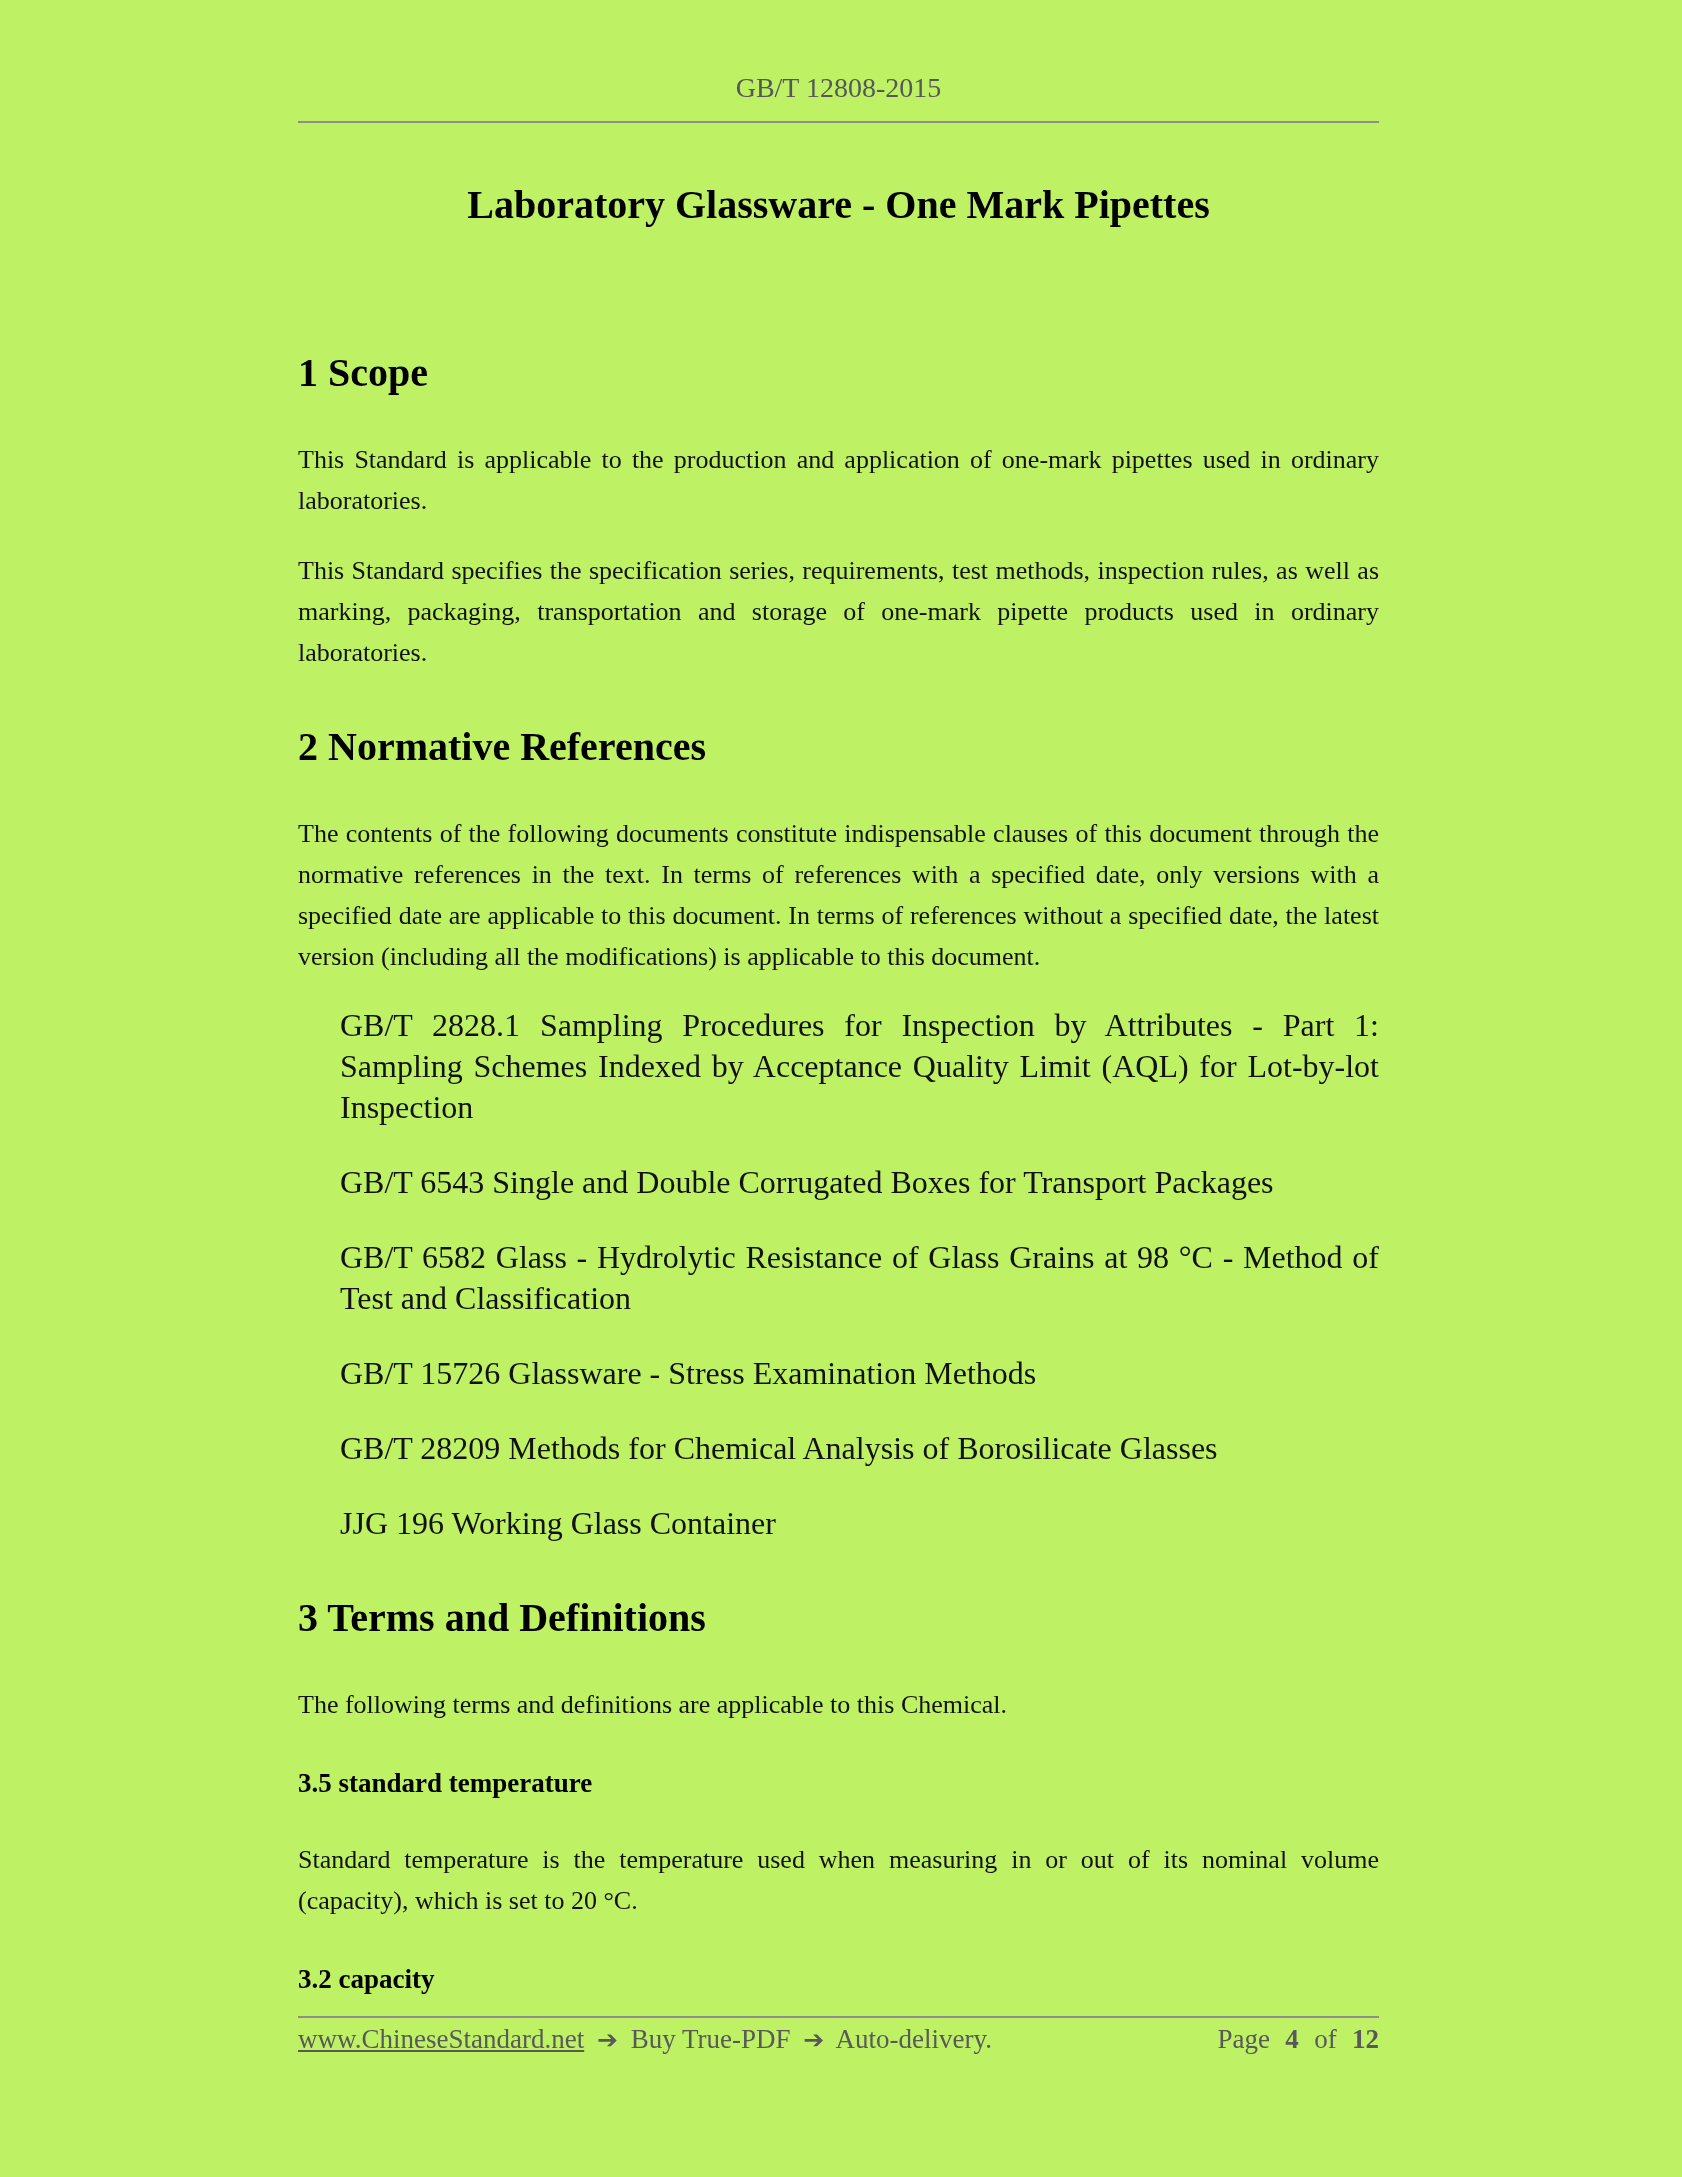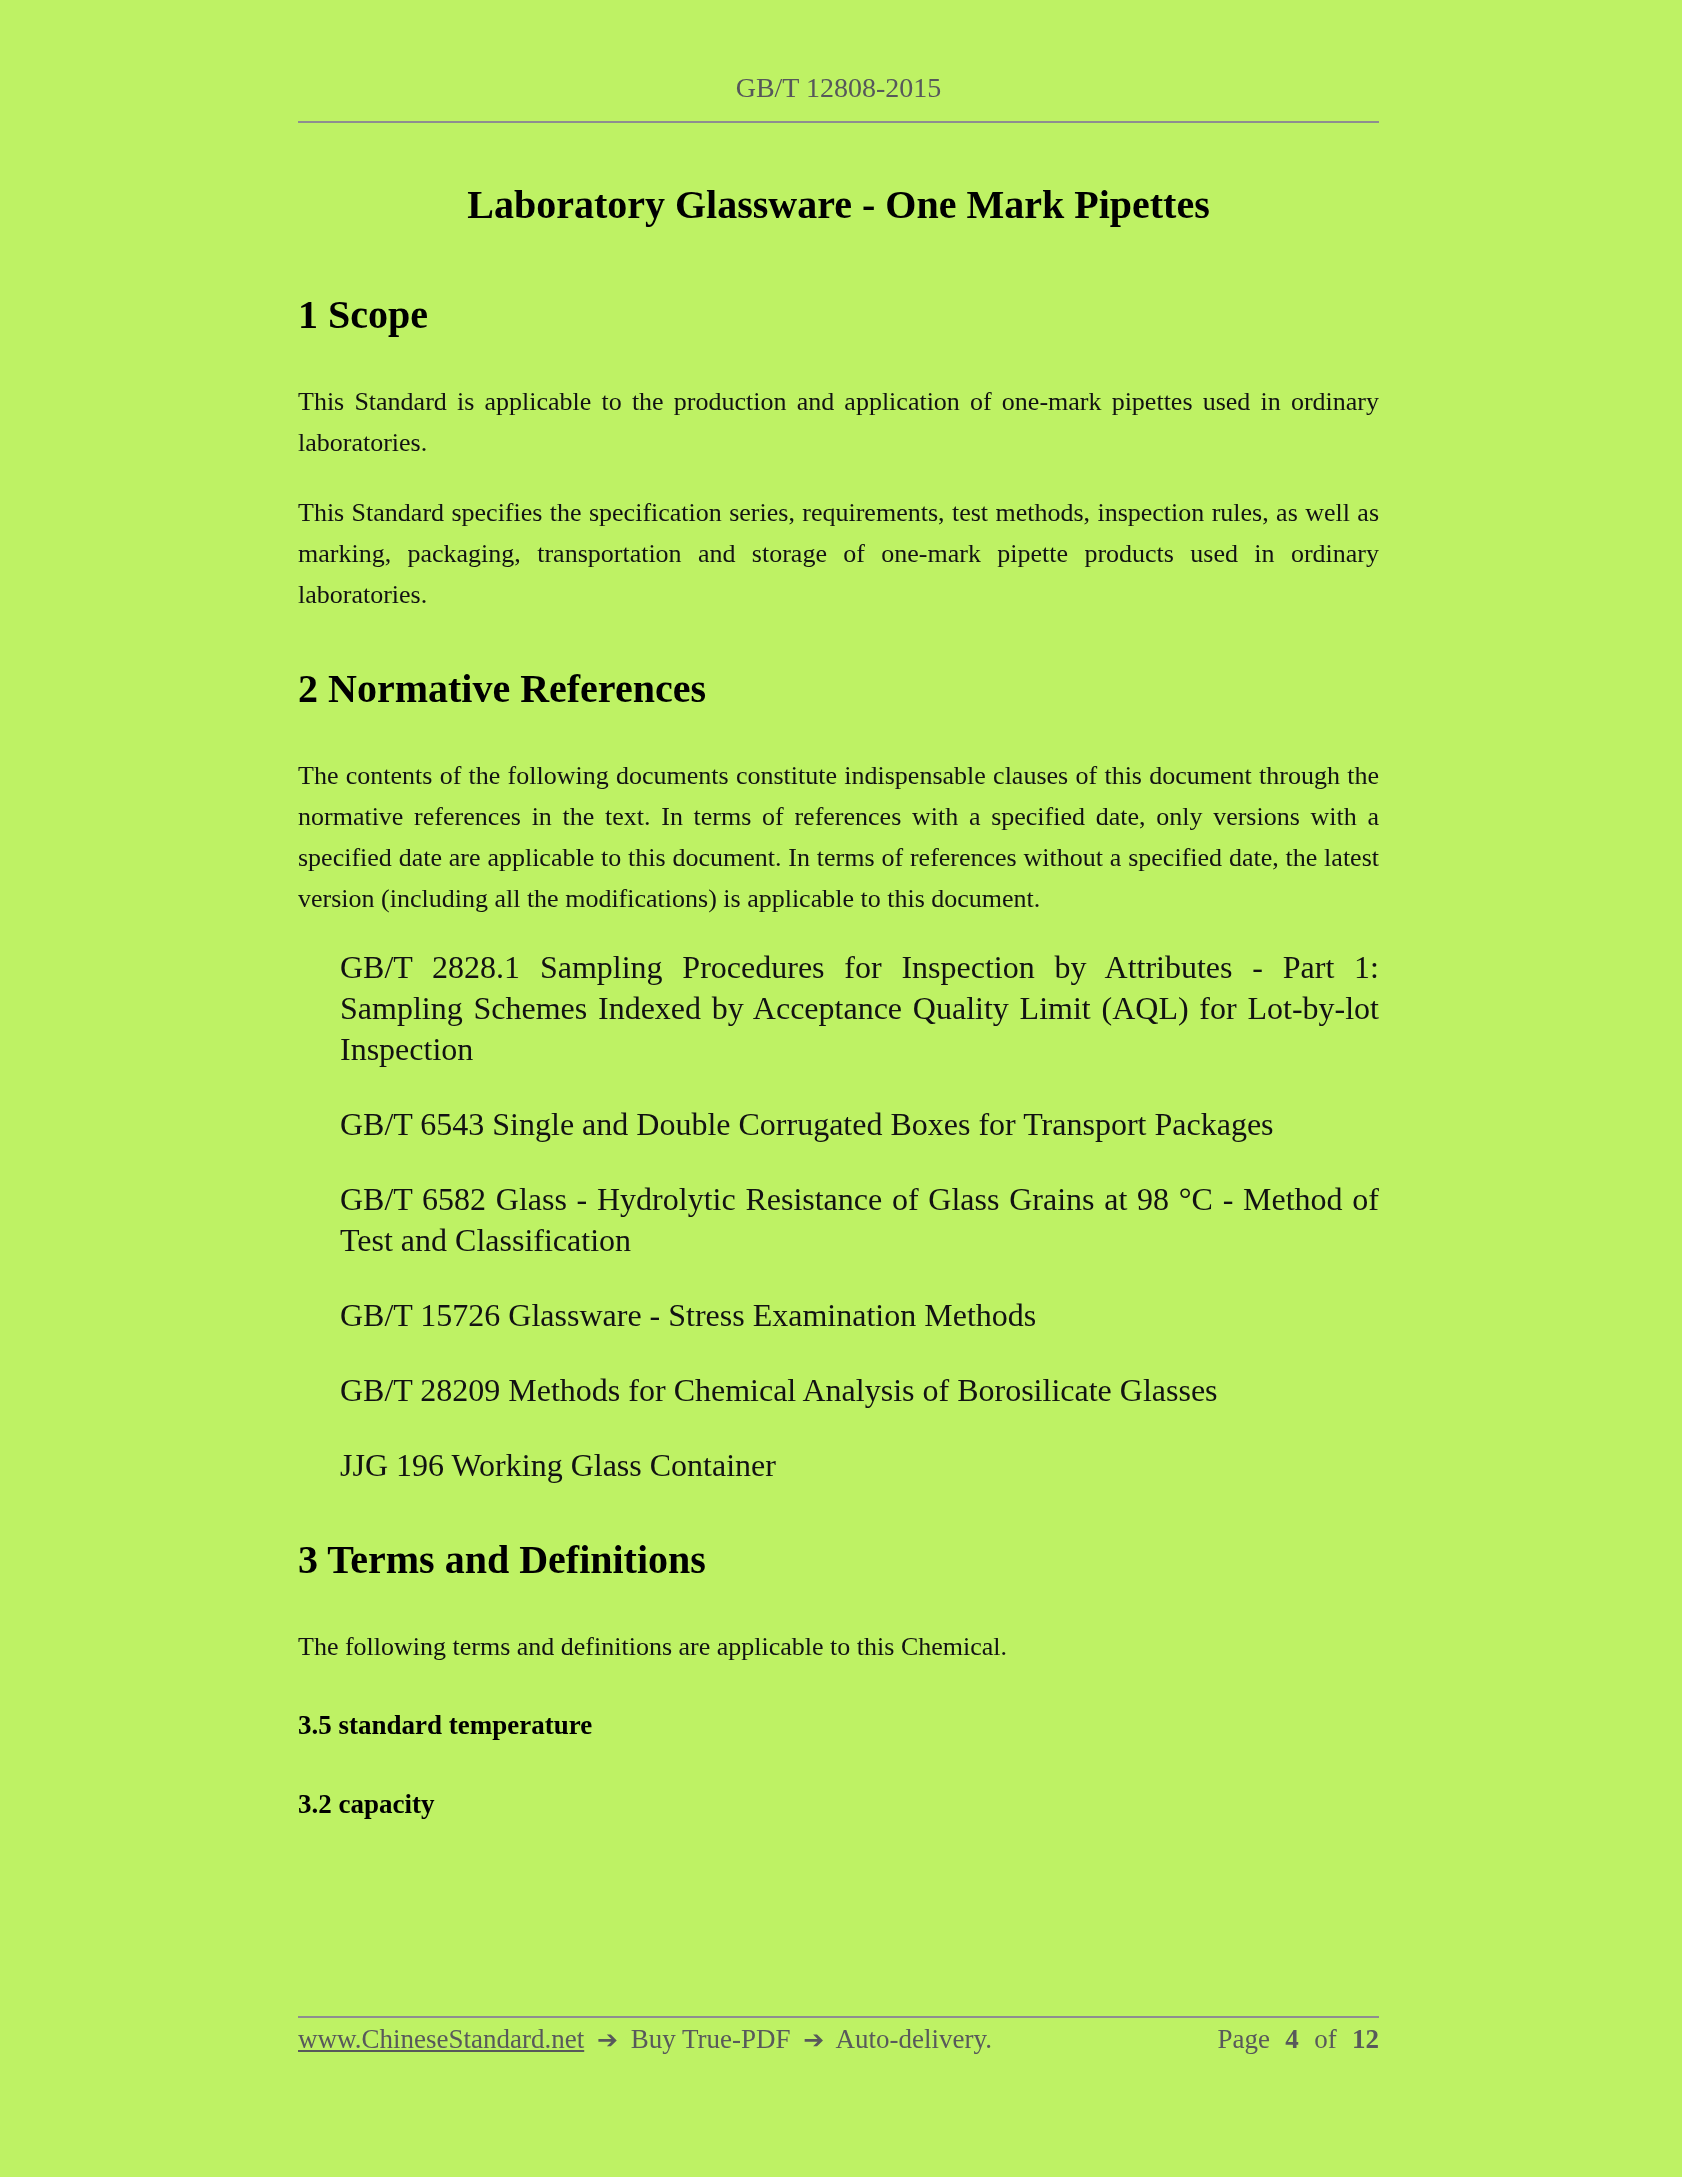--- a/index.html
+++ b/index.html
@@ -32,21 +32,21 @@
   .rule {
     height: 0;
     border: none;
     border-top: 2.6px solid #8e8e90;
   }
   .header-rule {
     margin-top: 17.3px;
   }
   
   h1.doc-title {
-    margin: 57px 0 61px 0;
+    margin: 57px 0 119px 0;
     font-size: 40px;
     line-height: 50px;
     font-weight: 700;
     text-align: center;
     color: #000000;
   }
   h2.section-heading {
     margin: 50px 0 42px 0;
     font-size: 40px;
     line-height: 48px;
@@ -141,20 +141,21 @@
       <p class="ref">GB/T 15726 Glassware - Stress Examination Methods</p>
       <p class="ref">GB/T 28209 Methods for Chemical Analysis of Borosilicate Glasses</p>
       <p class="ref">JJG 196 Working Glass Container</p>
     </section>
 
     <section>
       <h2 class="section-heading">3 Terms and Definitions</h2>
       <p class="para">The following terms and definitions are applicable to this Chemical.</p>
 
       <h3 class="sub-heading">3.5 standard temperature</h3>
+      <p class="para">Standard temperature is the temperature used when measuring in or out of its nominal volume (capacity), which is set to 20 °C.</p>
 
       <h3 class="sub-heading">3.2 capacity</h3>
     </section>
 
   </div>
 
   <div class="doc-footer">
     <div class="rule footer-rule"></div>
     <div class="footer-row">
       <div class="footer-left">

